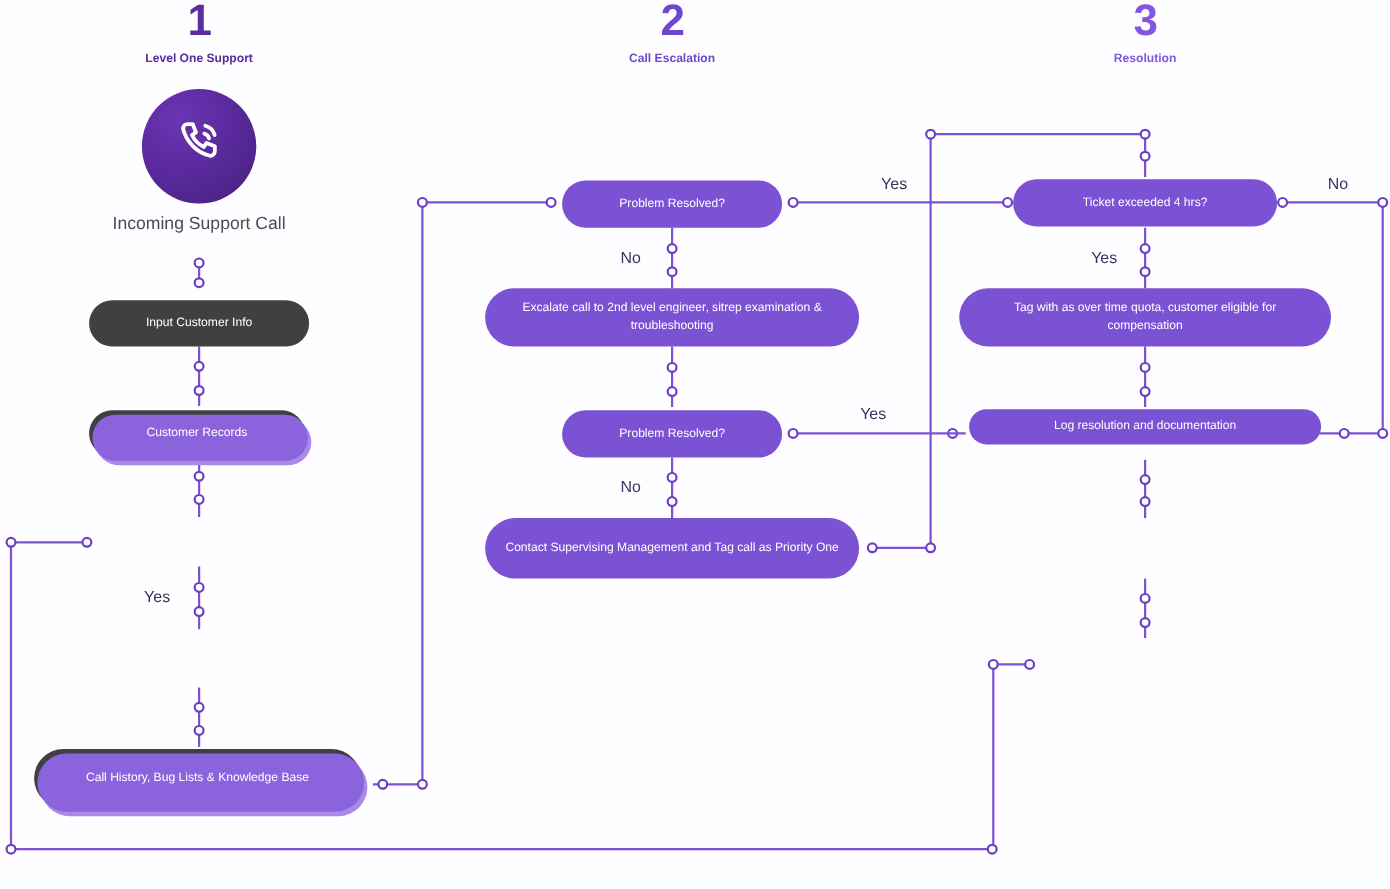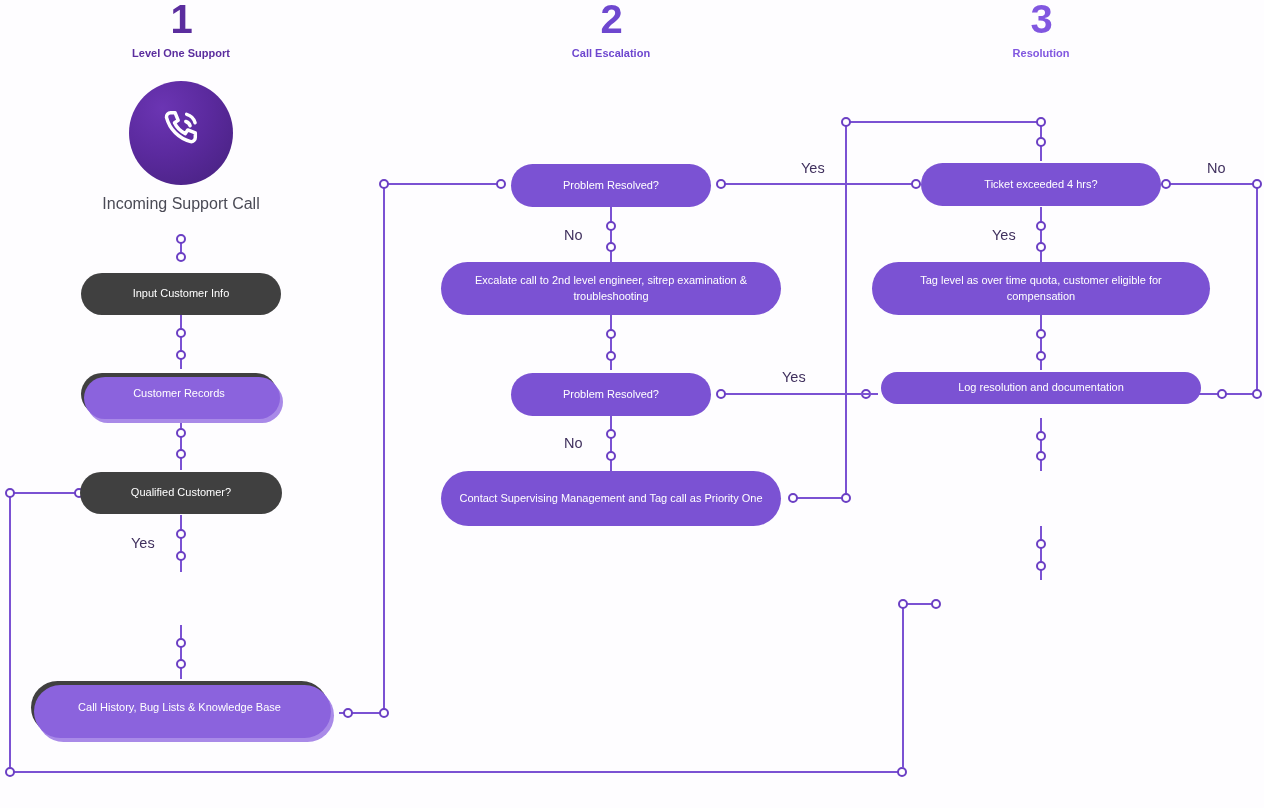--- a/index.html
+++ b/index.html
@@ -184,23 +184,20 @@
   <div class="caption" style="left:-451px;top:195px;">Incoming Support Call</div>
 
   <div class="node dark" style="left:81px;top:273px;width:200px;height:42px;">
     <span>Input Customer Info</span>
   </div>
 
   <div class="node dark stack" style="left:81px;top:373px;width:196px;height:42px;">
     <span>Customer Records</span>
   </div>
 
-  <div class="node dark" style="left:80px;top:472px;width:202px;height:42px;">
-    <span>Qualified Customer?</span>
-  </div>
 
 
   <div class="node dark stack" style="left:31px;top:681px;width:297px;height:53px;">
     <span>Call History, Bug Lists &amp; Knowledge Base</span>
   </div>
 
   <div class="node light" style="left:511px;top:164px;width:200px;height:43px;">
     <span>Problem Resolved?</span>
   </div>
 
@@ -214,21 +211,21 @@
 
   <div class="node light" style="left:441px;top:471px;width:340px;height:55px;">
     <span>Contact Supervising Management and Tag call as Priority One</span>
   </div>
 
   <div class="node light" style="left:921px;top:163px;width:240px;height:43px;">
     <span>Ticket exceeded 4 hrs?</span>
   </div>
 
   <div class="node light" style="left:872px;top:262px;width:338px;height:53px;">
-    <span>Tag level as over time quota, customer eligible for compensation</span>
+    <span>Tag with as over time quota, customer eligible for compensation</span>
   </div>
 
   <div class="node light" style="left:881px;top:372px;width:320px;height:32px;">
     <span>Log resolution and documentation</span>
   </div>
 
 
 
   <div class="elabel" style="left:131px;top:535px;">Yes</div>
   <div class="elabel" style="left:564px;top:227px;">No</div>

